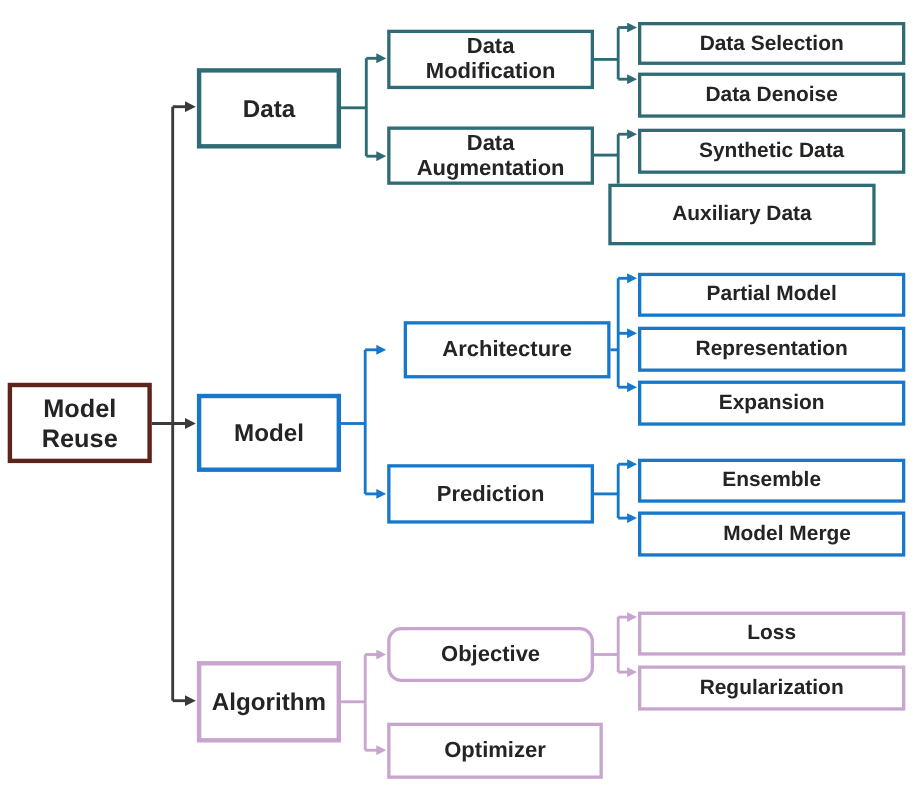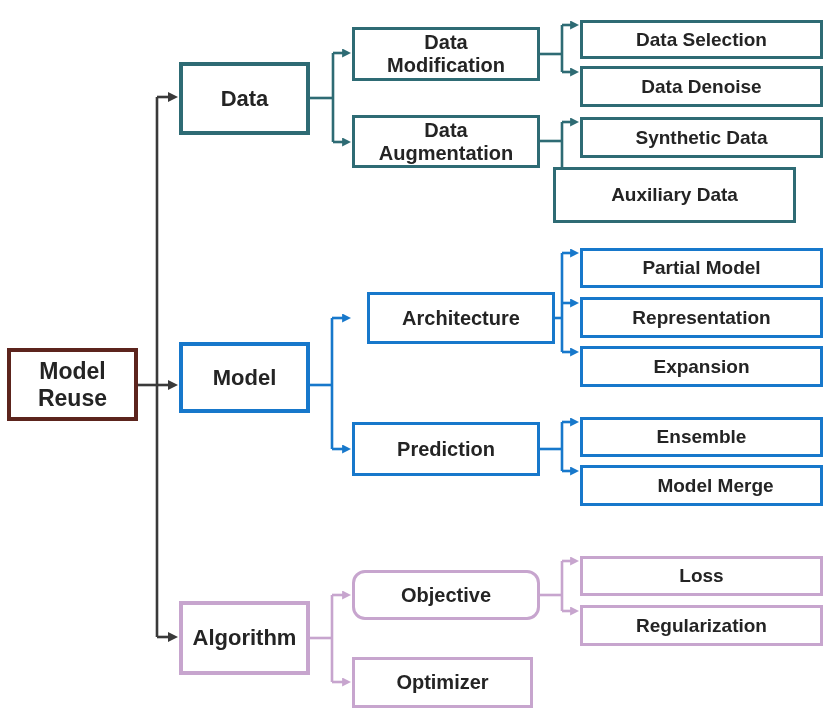--- a/index.html
+++ b/index.html
@@ -26,28 +26,28 @@
   .lvl1{border:4px solid;font-size:22px;}
   .lvl2{border:3px solid;font-size:20px;padding:0 10px;}
   .lvl3{border:3px solid;font-size:19px;margin-top:15px;}
   .teal{border-color:#2E6B74;}
   .blue{border-color:#1778CB;}
   .purple{border-color:#C7A5CE;}
 
   
   #n-root{left:7px;top:348px;width:131px;height:73px;}
   #n-data{left:179px;top:62px;width:131px;height:73px;}
-  #n-model{left:179px;top:342px;width:131px;height:71px;align-items:center;}
+  #n-model{left:179px;top:358px;width:131px;height:71px;align-items:center;}
   #n-algorithm{left:179px;top:601px;width:131px;height:74px;}
   #n-data_modification{left:352px;top:27px;width:188px;height:54px;}
   #n-data_augmentation{left:352px;top:115px;width:188px;height:53px;}
   #n-architecture{left:367px;top:292px;width:188px;height:52px;}
   #n-prediction{left:352px;top:422px;width:188px;height:54px;}
   #n-objective{left:352px;top:570px;width:188px;height:50px;border-radius:13px;}
-  #n-optimizer{left:352px;top:657px;width:181px;height:51px;}
+  #n-optimizer{left:352px;top:657px;width:196px;height:51px;}
   #n-data_selection{left:580px;top:5px;width:243px;height:39px;}
   #n-data_denoise{left:580px;top:51px;width:243px;height:41px;}
   #n-synthetic_data{left:580px;top:102px;width:243px;height:41px;}
   #n-auxiliary_data{left:553px;top:152px;width:243px;height:56px;}
   #n-partial_model{left:580px;top:233px;width:243px;height:40px;}
   #n-representation{left:580px;top:282px;width:243px;height:41px;}
   #n-expansion{left:580px;top:331px;width:243px;height:41px;}
   #n-ensemble{left:580px;top:402px;width:243px;height:40px;}
   #n-model_merge{left:580px;top:450px;width:243px;height:41px;padding-left:28px;}
   #n-loss{left:580px;top:541px;width:243px;height:40px;justify-content:center;}

